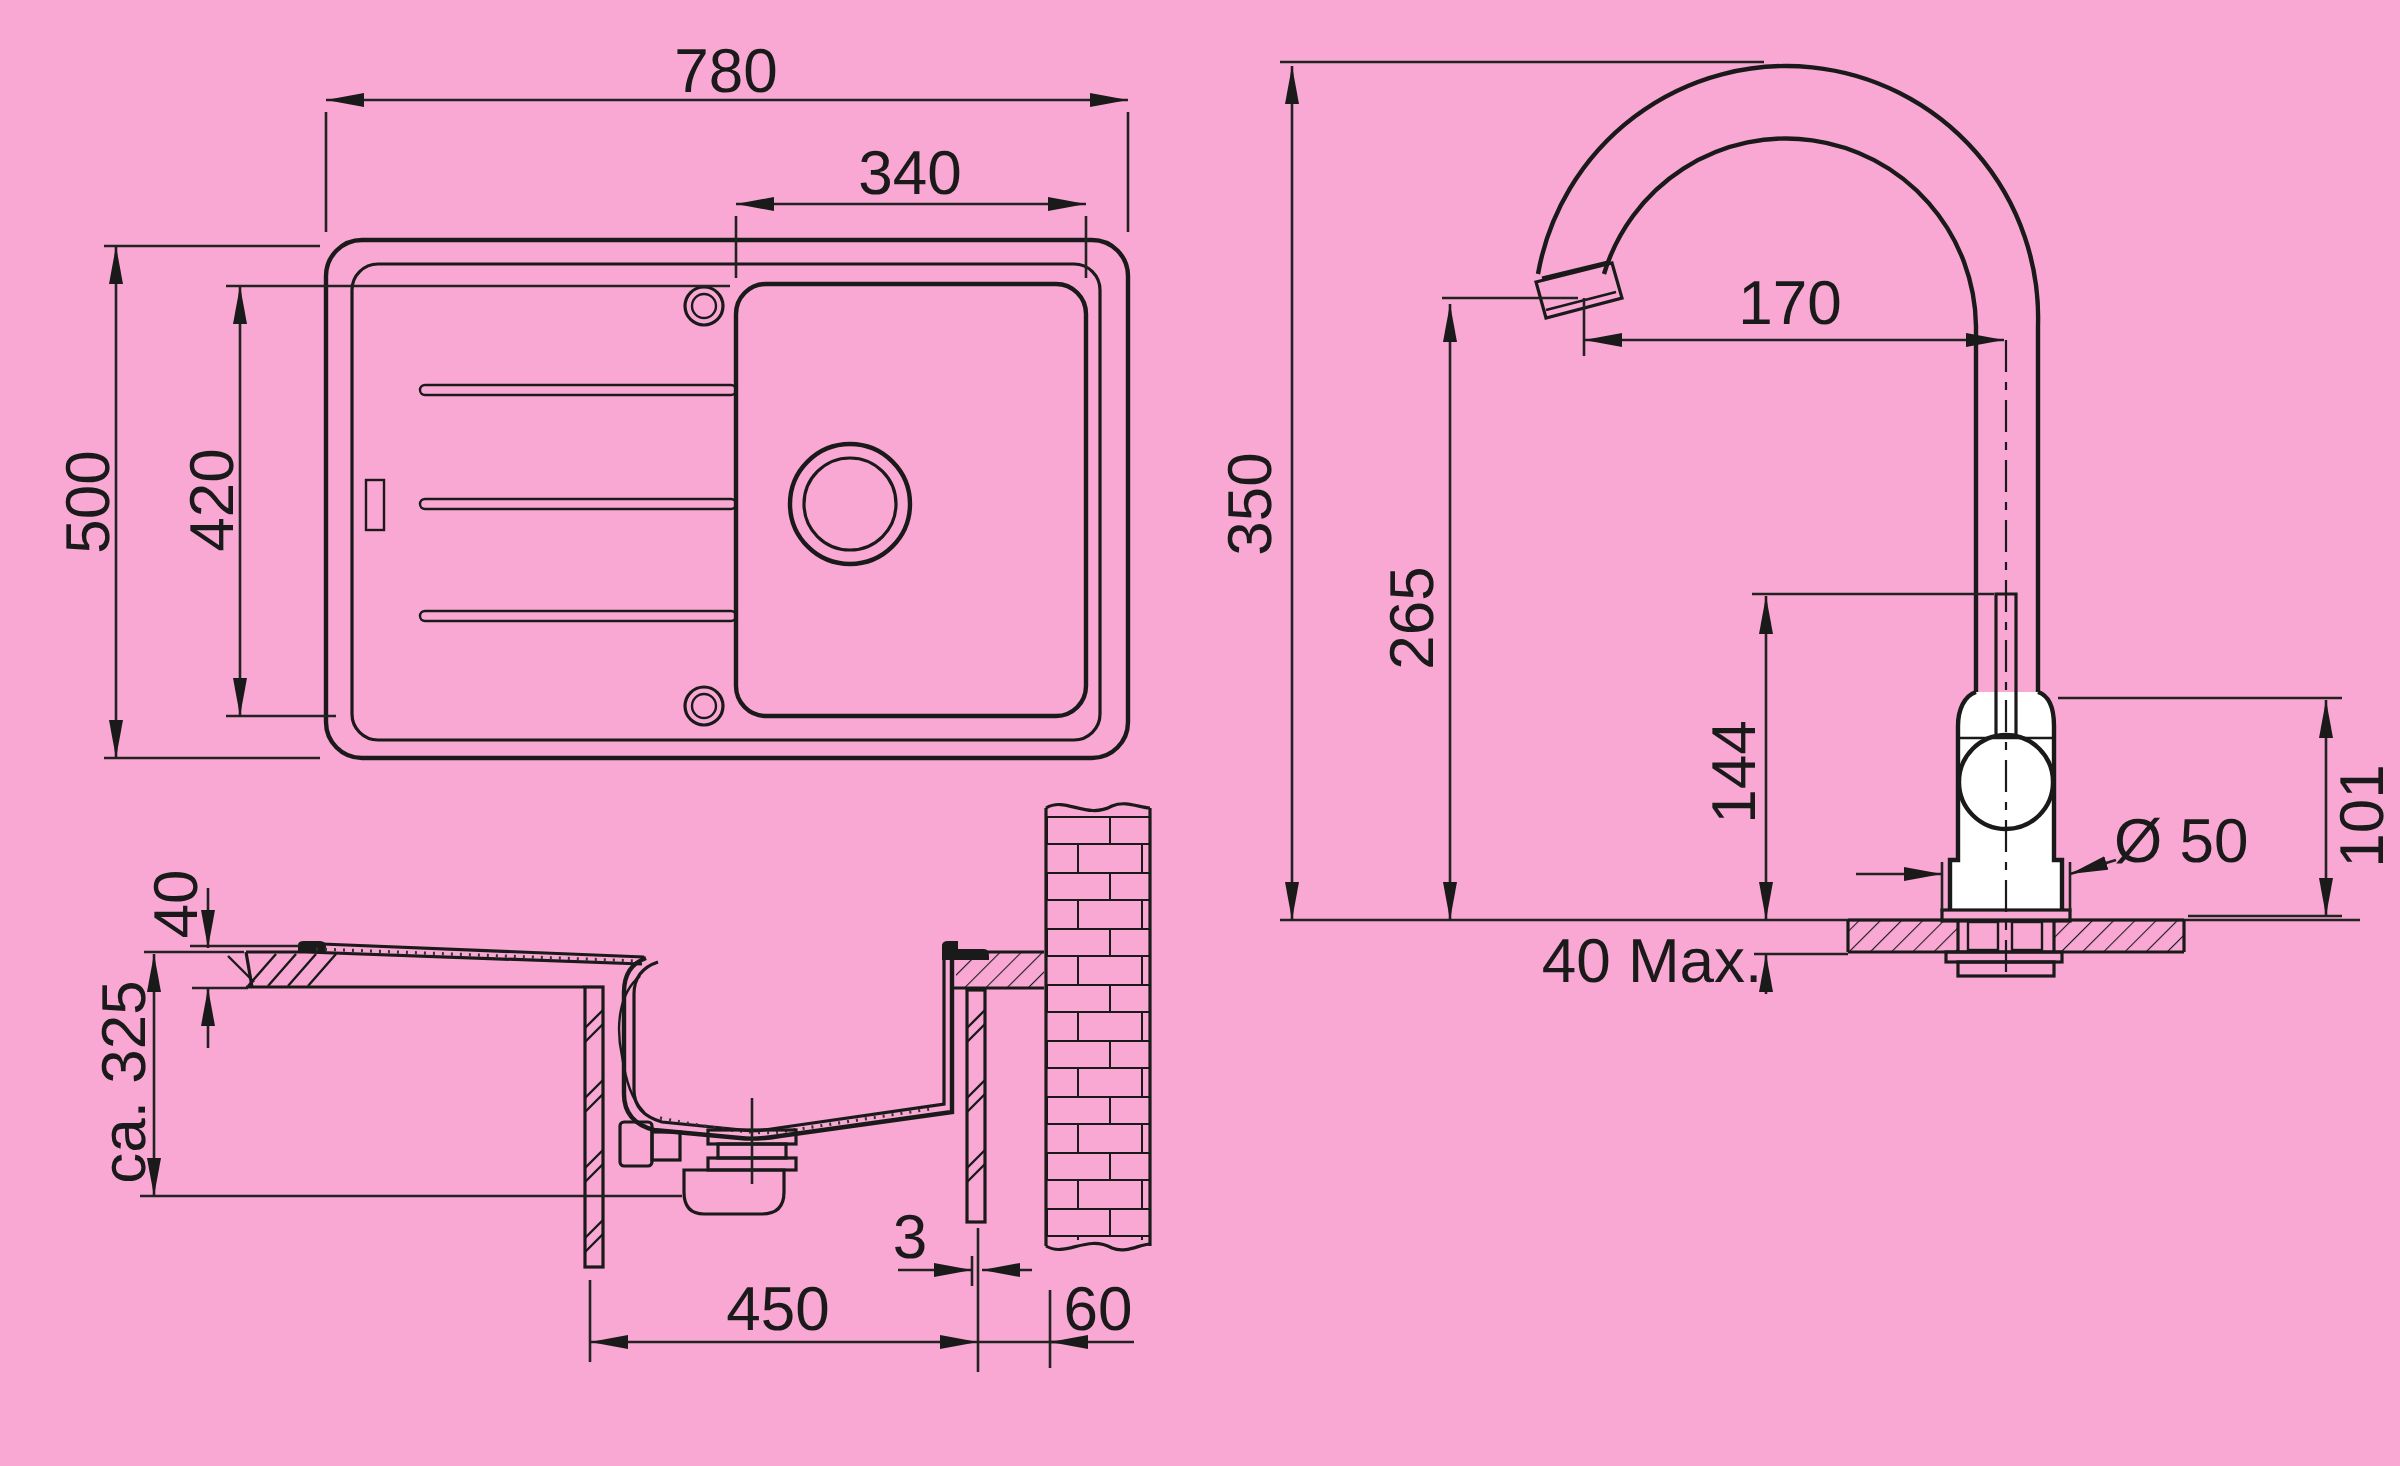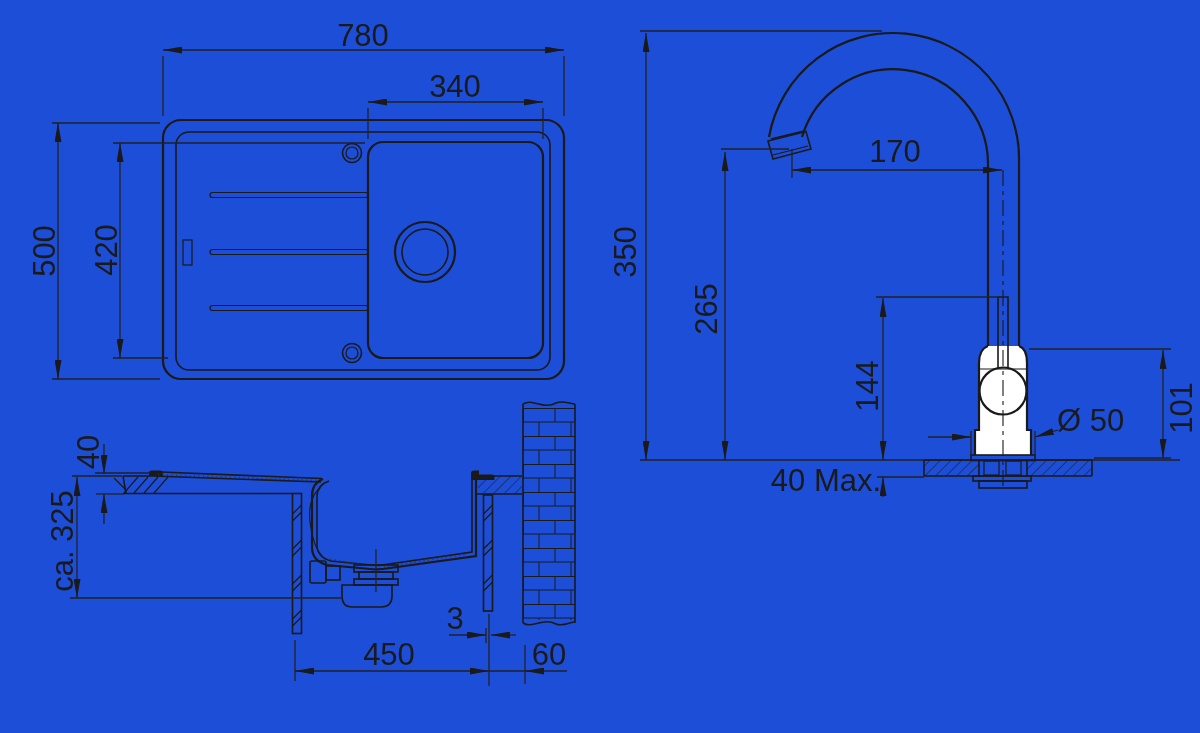--- a/index.html
+++ b/index.html
@@ -1,16 +1,16 @@
 <!DOCTYPE html>
 <html><head>
 <meta charset="utf-8">
 <style>
   html,body{margin:0;padding:0;background:#fff;}
-  .canvas{position:relative;width:1200px;height:733px;background:#1d4ed8;overflow:hidden;
+  .canvas{position:relative;width:1200px;height:733px;background:#f9a8d4;overflow:hidden;
           font-family:"Liberation Sans", sans-serif;}
   svg{display:block;}
   text{font-family:"Liberation Sans", sans-serif;fill:#1a1a1a;font-size:31px;}
   .ln{stroke:#1a1a1a;fill:none;}
   .main{stroke-width:2.2;}
   .mid{stroke-width:1.6;}
   .thin{stroke-width:1.2;}
   .dim{stroke:#222;stroke-width:1.3;fill:none;}
   .dots{stroke:#333;stroke-width:1.6;fill:none;stroke-dasharray:1 3.5;}
   .fillblk{fill:#1a1a1a;stroke:none;}

